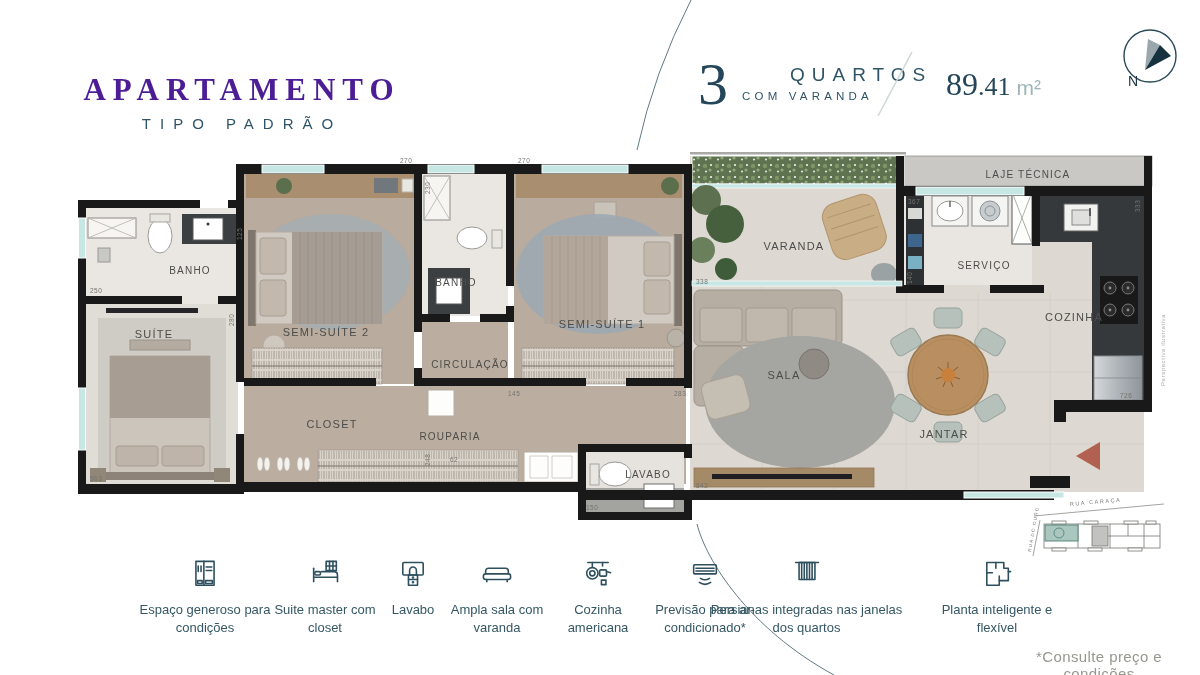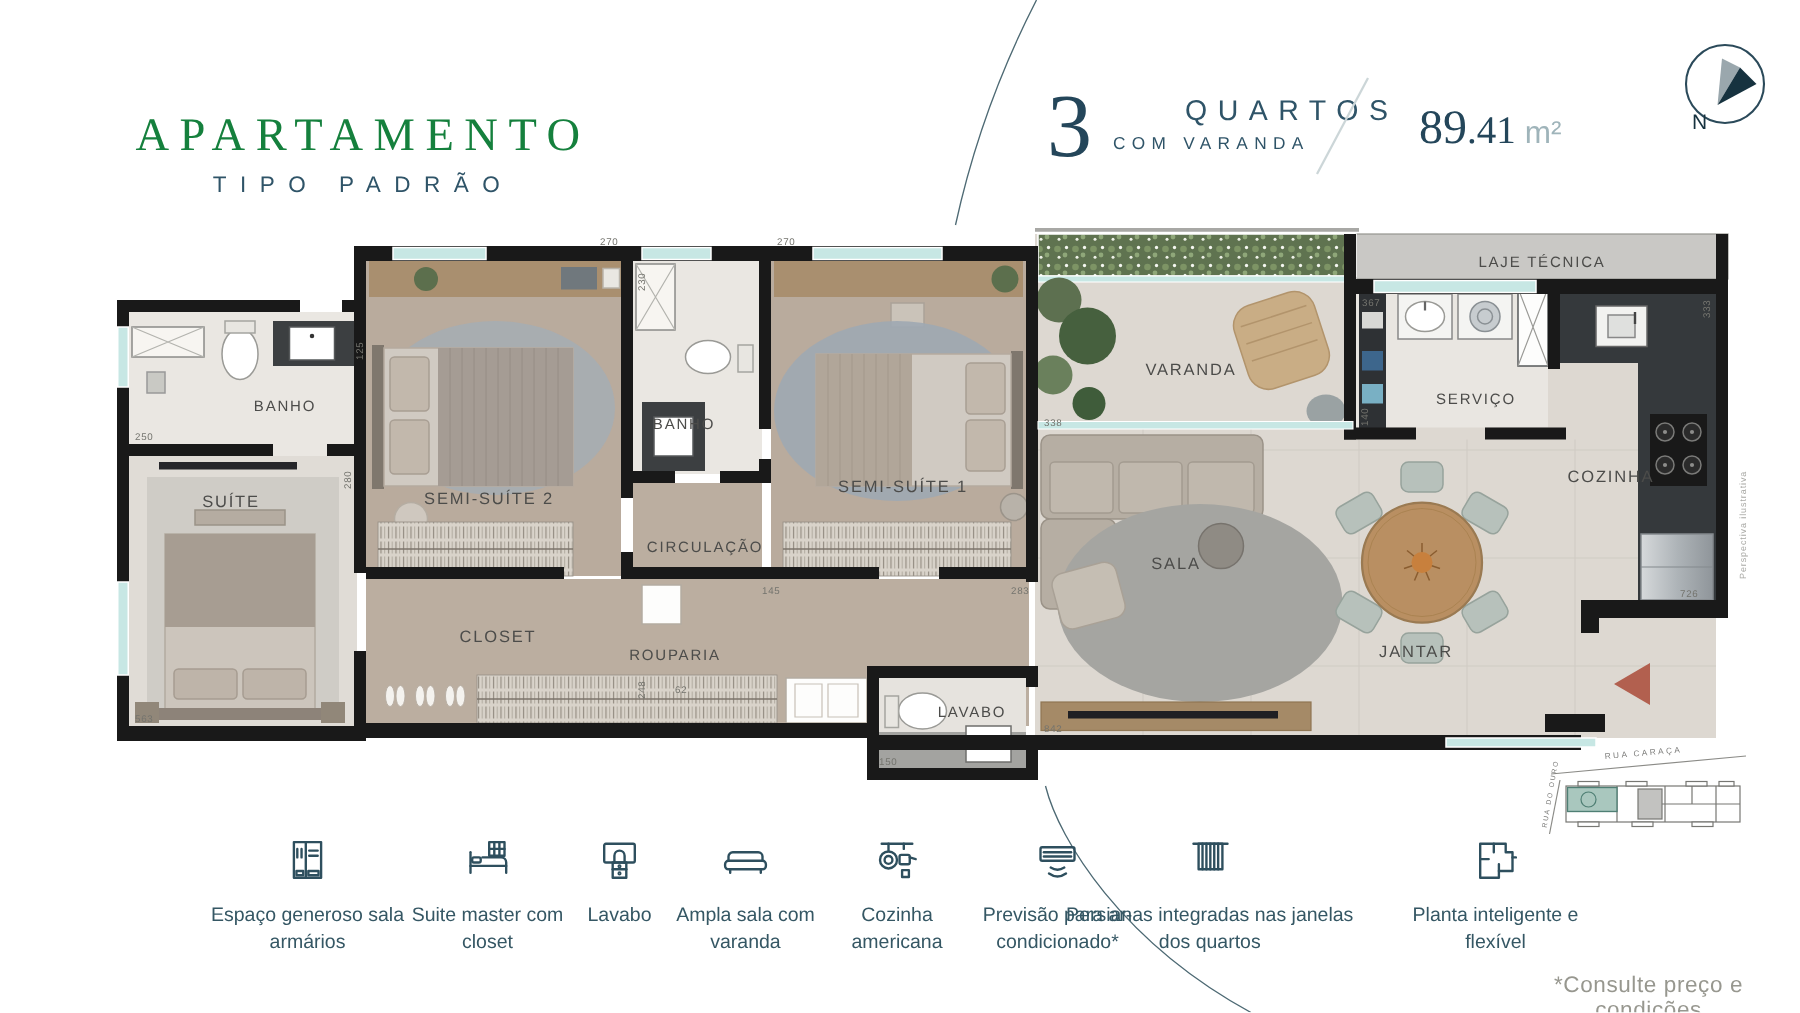--- a/index.html
+++ b/index.html
@@ -1,20 +1,20 @@
 <!DOCTYPE html>
 <html><head>
 <meta charset="utf-8">
 <style>
   html,body{margin:0;padding:0;background:#fff;}
   .stage{position:relative;width:1200px;height:675px;background:#ffffff;overflow:hidden;
          font-family:"Liberation Sans", sans-serif;}
   
   .title-block{position:absolute;left:82px;top:72px;width:320px;text-align:center;}
-  .title{font-family:"Liberation Serif", serif;font-size:31px;letter-spacing:7px;color:#15803d;}
+  .title{font-family:"Liberation Serif", serif;font-size:31px;letter-spacing:7px;color:#4c1d95;font-weight:bold;}
   .subtitle{margin-top:7px;font-size:15px;letter-spacing:9px;color:#2f5468;}
   .units-block{position:absolute;left:698px;top:56px;display:flex;align-items:flex-start;}
   .units-num{font-family:"Liberation Serif", serif;font-size:60px;line-height:0.95;color:#24465a;}
   .units-labels{margin-left:14px;margin-top:8px;color:#2f5468;}
   .units-label{font-size:19px;letter-spacing:7px;margin-left:48px;}
   .units-sublabel{font-size:11.5px;letter-spacing:4.2px;margin-top:4px;}
   .area-block{position:absolute;left:946px;top:66px;white-space:nowrap;}
   .area-main{font-family:"Liberation Serif", serif;font-size:32px;color:#24465a;}
   .area-frac{font-family:"Liberation Serif", serif;font-size:26px;color:#24465a;}
   .area-unit{font-size:21px;color:#9fb4ba;margin-left:6px;}
@@ -360,21 +360,21 @@
   </svg>
 
   <div class="feature" style="left:130px;width:150px;">
     <svg width="34" height="34" viewBox="0 0 30 30" fill="none" stroke="#2e4f5e" stroke-width="1.4" stroke-linecap="round" stroke-linejoin="round">
       <rect x="7" y="3" width="16" height="21"></rect>
         <line x1="14" y1="3" x2="14" y2="24"></line>
       <path d="M9,7 v5 M11.5,7 v5 M16,8 h5 M16,11 h5"></path>
       <rect x="8.5" y="20" width="4" height="2.5"></rect>
         <rect x="15.5" y="20" width="6" height="2.5"></rect>
     </svg>
-    <div class="fcap">Espaço generoso sala armários</div>
+    <div class="fcap">Espaço generoso para condições</div>
   </div>
 
   <div class="feature" style="left:266px;width:118px;">
     <svg width="34" height="34" viewBox="0 0 30 30" fill="none" stroke="#2e4f5e" stroke-width="1.4" stroke-linecap="round" stroke-linejoin="round">
       <rect x="16" y="3" width="9" height="8"></rect>
         <line x1="19" y1="3" x2="19" y2="11"></line>
         <line x1="22" y1="3" x2="22" y2="11"></line>
         <line x1="16" y1="7" x2="25" y2="7"></line>
       <path d="M5,9 V21"></path>
         <rect x="6" y="12" width="5" height="3" rx="1"></rect>

